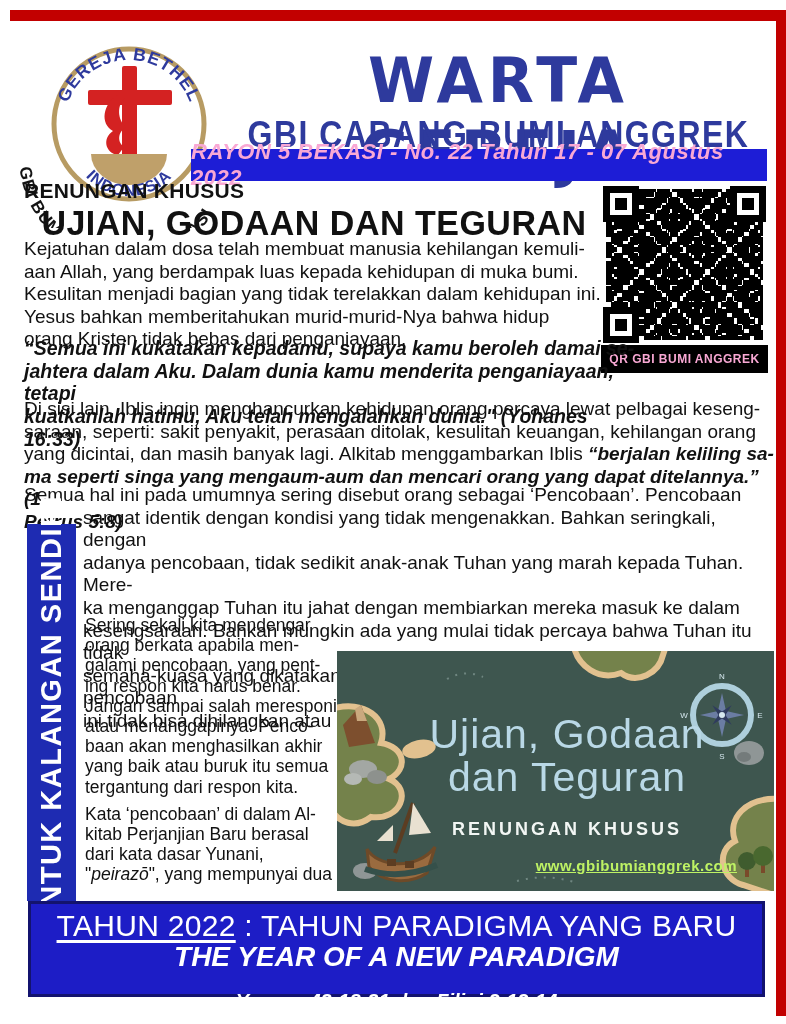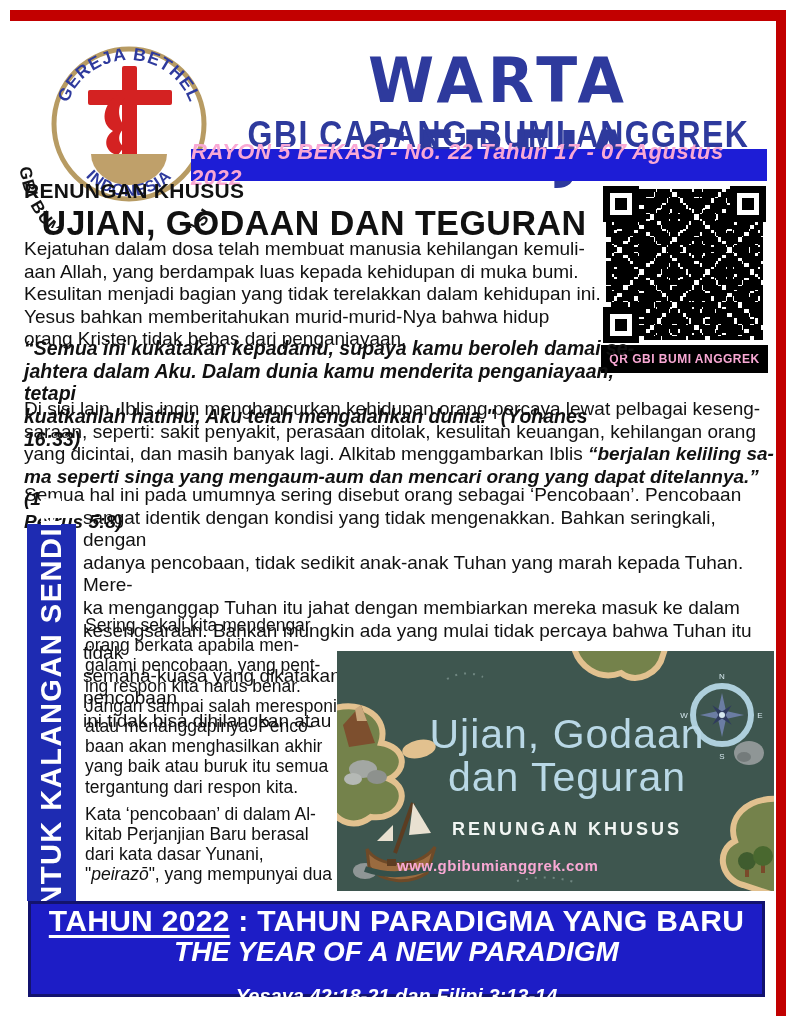--- a/index.html
+++ b/index.html
@@ -60,27 +60,27 @@
   .colL .para2{margin-top:7px;}
   .colL .gk{font-style:italic;}
 
   
   .map{left:337px;top:651px;width:437px;height:240px;background:#3e564f;overflow:hidden;}
   .map svg{position:absolute;left:0;top:0;}
   .map-title{position:absolute;left:60px;top:62px;width:340px;text-align:center;
       color:#b9d8e6;font-size:41px;line-height:43px;letter-spacing:1px;}
   .map-sub{position:absolute;left:60px;top:168px;width:340px;text-align:center;
       color:#f2f6f4;font-size:18px;font-weight:bold;letter-spacing:3px;}
-  .map-url{position:absolute;left:60px;top:206px;width:340px;text-align:left;
-      color:#f9a8d4;font-size:15px;font-weight:bold;letter-spacing:.5px;}
+  .map-url{position:absolute;left:60px;top:206px;width:340px;text-align:right;
+      color:#bef264;font-size:15px;font-weight:bold;letter-spacing:.5px;text-decoration:underline;}
 
   
   .footer{left:28px;top:901px;width:737px;height:96px;background:#1d1dc6;border:3px solid #13136e;
       box-sizing:border-box;text-align:center;color:#fff;}
-  .f1{font-size:30px;font-weight:700;letter-spacing:.3px;}
+  .f1{margin-top:5px;font-size:30px;font-weight:400;letter-spacing:.3px;}
   .f1 .u{text-decoration:underline;text-underline-offset:4px;}
   .f2{font-size:28px;font-weight:800;font-style:italic;margin-top:-2px;}
   .f3{font-size:20px;font-weight:bold;font-style:italic;margin-top:17px;}
 </style>
 </head>
 <body>
 
 <div class="page">
 
   <div class="abs red-top"></div>

